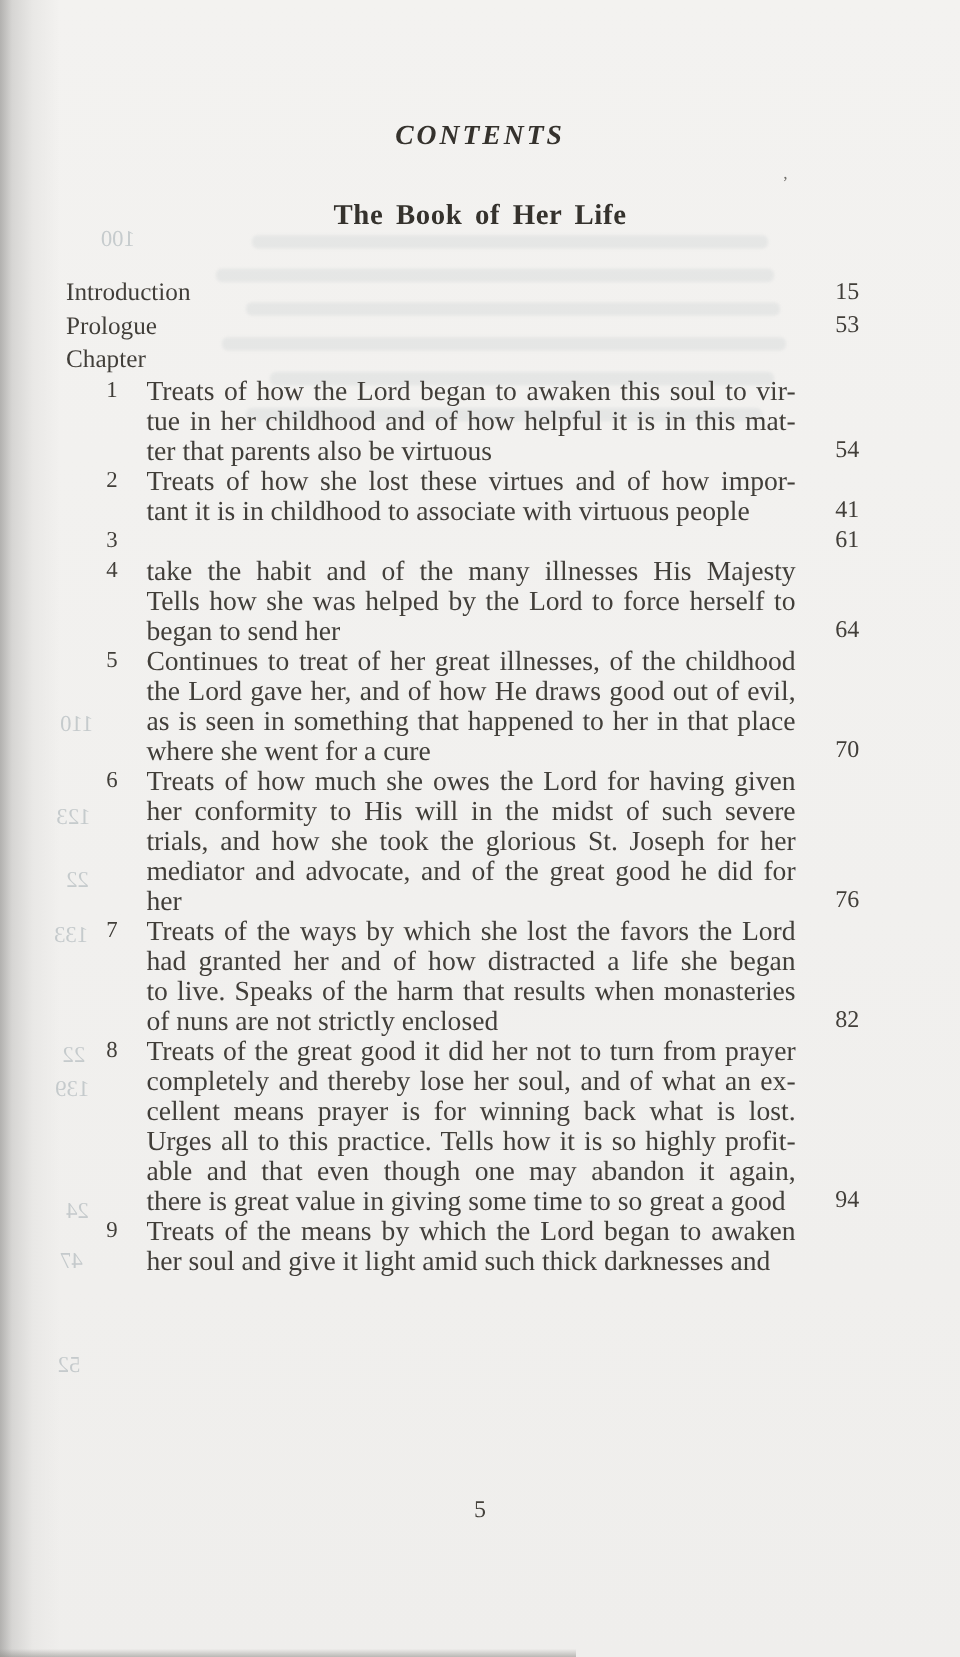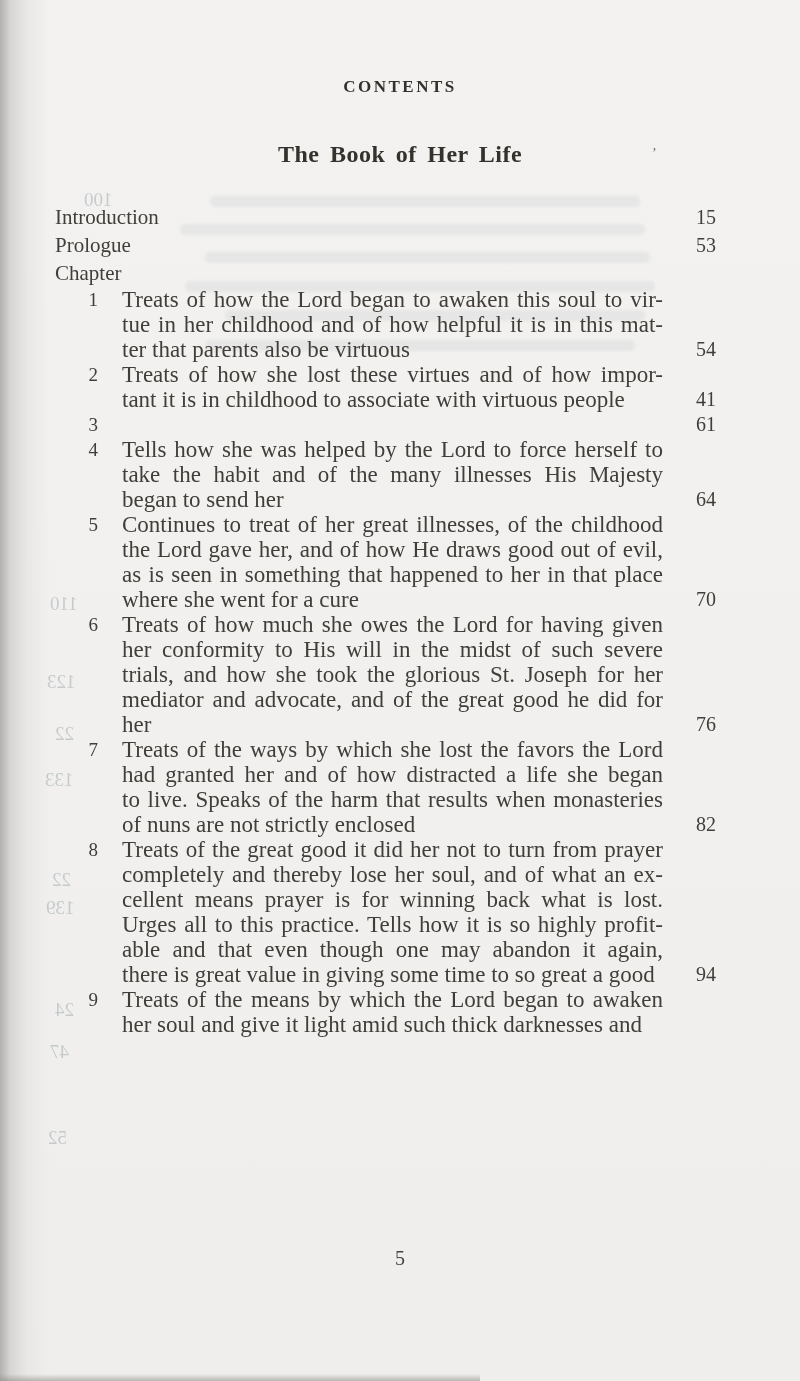--- a/index.html
+++ b/index.html
@@ -16,22 +16,22 @@
     background:linear-gradient(to right,#b2b1af 0%,#d6d5d3 20%,#e9e8e6 55%,rgba(241,240,238,0) 100%);}
   .edge-bottom{position:absolute;left:0;bottom:0;width:480px;height:7px;
     background:linear-gradient(to top,rgba(140,138,134,.55),rgba(140,138,134,0));}
   
   .ghost-line{position:absolute;height:11px;border-radius:5px;
     background:rgba(118,134,146,.10);filter:blur(1.5px);}
   .ghost-num{position:absolute;transform:scaleX(-1);color:rgba(125,142,150,.38);
     font-size:19px;line-height:19px;filter:blur(.6px);}
   .stray{position:absolute;left:652px;top:146px;font-size:14px;color:#6e6c67;}
   
-  .h-contents{margin:0;padding-top:74px;text-align:center;
-    font-size:17px;line-height:26px;font-weight:bold;letter-spacing:2.5px;color:#35322d;}
+  .h-contents{margin:0;padding-top:100px;text-align:center;
+    font-size:23px;line-height:26px;font-weight:bold;letter-spacing:2.5px;color:#35322d;font-style:italic;}
   .h-book{margin:41px 0 0 0;text-align:center;
     font-size:24px;line-height:26px;font-weight:bold;letter-spacing:.5px;word-spacing:4px;color:#35322d;}
   
   .toc{position:relative;margin:36px 0 0 55px;width:661px;}
   .fm-row{display:flex;justify-content:space-between;font-size:21px;line-height:28px;}
   .fm-label{flex:0 0 auto;}
   .fm-row .pg{flex:0 0 auto;font-size:20px;}
   .entry{display:flex;align-items:stretch;}
   .entry .num{flex:0 0 43px;text-align:right;font-size:19px;line-height:25px;padding-top:0;}
   .entry .text{flex:0 0 541px;margin-left:24px;font-size:23px;line-height:25px;}
@@ -108,22 +108,22 @@
           </div>
        <div class="pgcol">41</div>
      </div>
         <div class="entry">
        <div class="num">3</div>
        <div class="pgcol">61</div>
      </div>
         <div class="entry">
        <div class="num">4</div>
        <div class="text">
+            <div class="tl j">take the habit and of the many illnesses His Majesty</div>
             <div class="tl j">Tells how she was helped by the Lord to force herself to</div>
-            <div class="tl j">take the habit and of the many illnesses His Majesty</div>
             <div class="tl ">began to send her</div>
           </div>
        <div class="pgcol">64</div>
      </div>
         <div class="entry">
        <div class="num">5</div>
        <div class="text">
             <div class="tl j">Continues to treat of her great illnesses, of the childhood</div>
             <div class="tl j">the Lord gave her, and of how He draws good out of evil,</div>
             <div class="tl j">as is seen in something that happened to her in that place</div>

